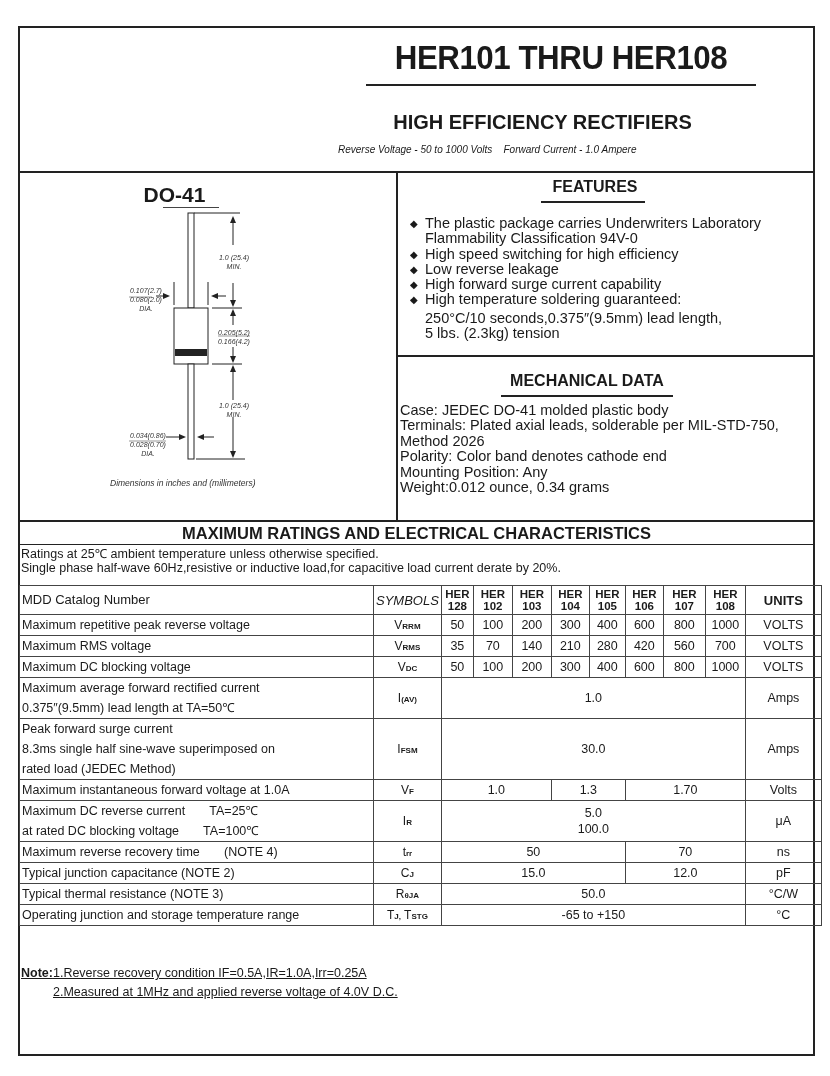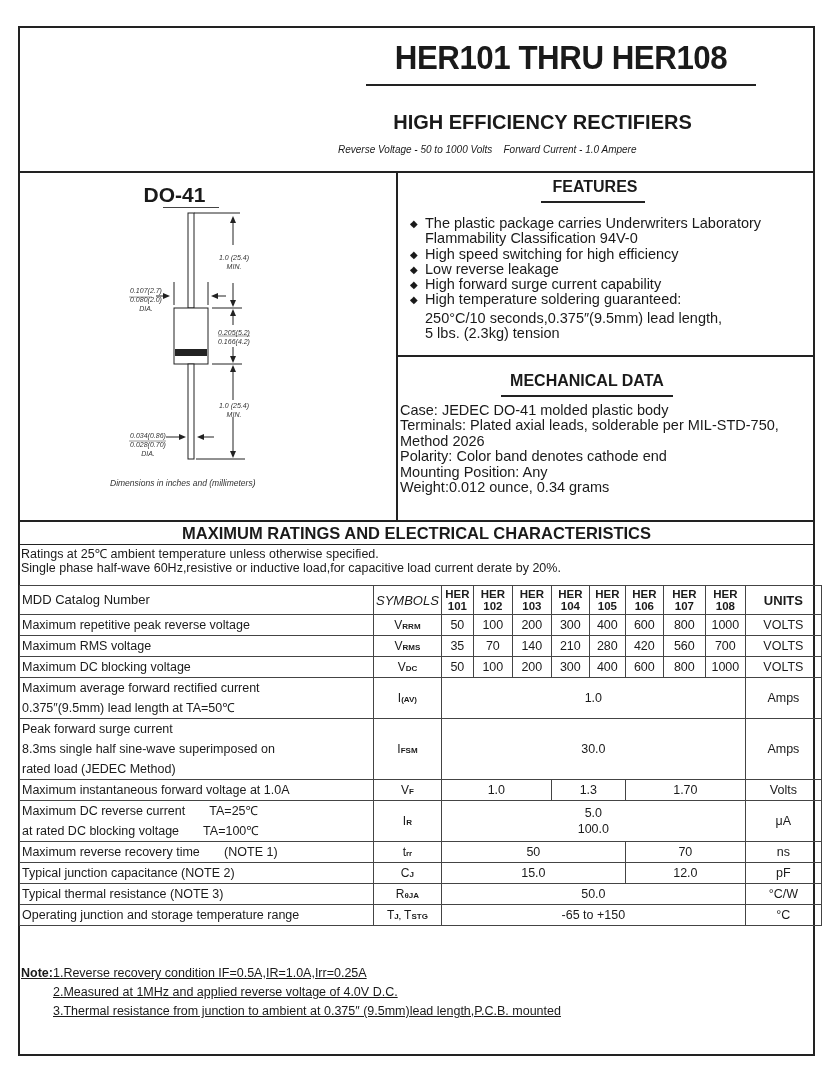--- a/index.html
+++ b/index.html
@@ -164,21 +164,21 @@
       <col style="width:42px">
       <col style="width:40px">
     <col style="width:76px">
   </colgroup>
   <tbody>
       <tr style="height:29px;">
     <td class="param" style="font-size:13px;">MDD Catalog  Number</td>
     <td class="hdr-sym">SYMBOLS</td>
     <td class="hdr-part">
           <div>HER</div>
-          <div>101</div>
+          <div>128</div>
         </td>
     <td class="hdr-part">
           <div>HER</div>
           <div>102</div>
         </td>
     <td class="hdr-part">
           <div>HER</div>
           <div>103</div>
         </td>
     <td class="hdr-part">
@@ -280,21 +280,21 @@
     <td class="param" style="white-space:pre;"><div>Maximum DC reverse current       TA=25℃</div><div>at rated DC blocking voltage       TA=100℃</div></td>
     <td class="sym"><span>I</span><small>R</small></td>
     <td colspan="8" style="line-height:16px;">
           <div>5.0</div>
           <div>100.0</div>
         </td>
     <td>μA</td>
   </tr>
 
   <tr style="height:20px;">
-    <td class="param" style="white-space:pre;">Maximum reverse recovery time       (NOTE 1)</td>
+    <td class="param" style="white-space:pre;">Maximum reverse recovery time       (NOTE 4)</td>
     <td class="sym"><span>t</span><small>rr</small></td>
     <td colspan="5">50</td>
     <td colspan="3">70</td>
     <td>ns</td>
   </tr>
 
   <tr style="height:20px;">
     <td class="param">Typical junction capacitance (NOTE 2)</td>
     <td class="sym"><span>C</span><small>J</small></td>
     <td colspan="5">15.0</td>
@@ -314,14 +314,13 @@
     <td class="sym"><span>T</span><small>J,</small><span> T</span><small>STG</small></td>
     <td colspan="8">-65 to +150</td>
     <td>°C</td>
   </tr>
 </tbody>
   </table>
 
 <div class="notes">
   <div><b>Note:</b><span>1.Reverse recovery condition IF=0.5A,IR=1.0A,Irr=0.25A</span></div>
   <div class="indent">2.Measured at 1MHz and applied reverse voltage of 4.0V D.C.</div>
-  <div class="indent">3.Thermal resistance from junction to ambient at 0.375″ (9.5mm)lead length,P.C.B. mounted</div>
 </div>
 
 </body></html>

